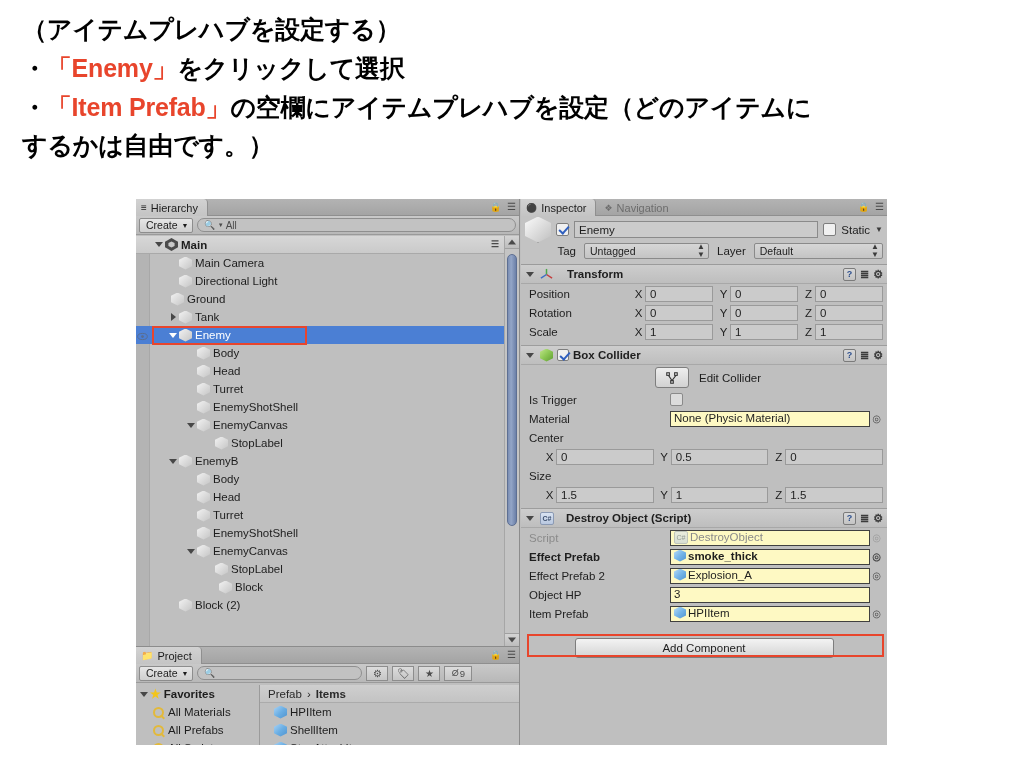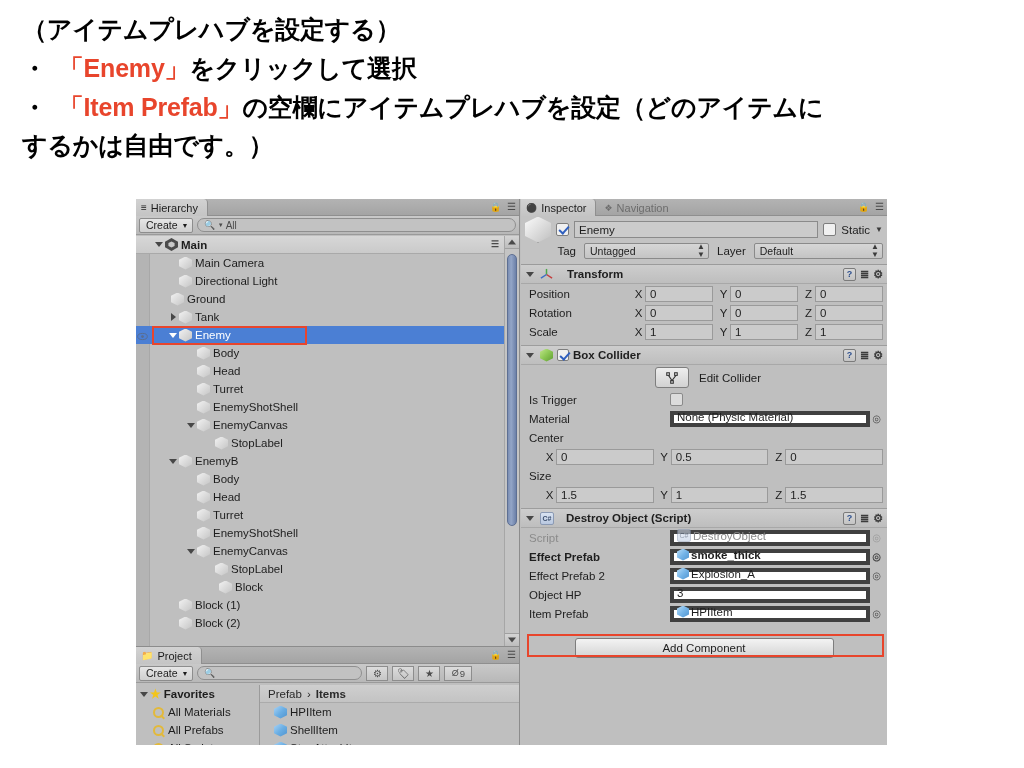--- a/index.html
+++ b/index.html
@@ -18,21 +18,21 @@
     width: 990px;
   }
   .slide-line {
     font-size: 25px;
     font-weight: bold;
     color: #000000;
     line-height: 1.55;
     letter-spacing: -0.2px;
     white-space: nowrap;
   }
-  .hl { color: #e8452c; margin-left: 12px; }
+  .hl { color: #e8452c; }
 
   
   #unity {
     position: absolute;
     left: 136px; top: 199px;
     width: 751px; height: 546px;
     background: #bfbfbf;
     font-size: 11px;
     color: #1e1e1e;
     overflow: hidden;
@@ -426,24 +426,24 @@
     background: #cbcbcb;
     border: 1px solid #9a9a9a;
     font-size: 11.5px;
     display: flex; align-items: center;
     padding: 0 4px;
     flex: 1;
     margin-right: 4px;
   }
   .objfield {
     height: 16px;
-    background: #ffffff;
-    border: 4px solid #404040;
+    background: #fef9c3;
+    border: 1px solid #404040;
     font-size: 11.5px;
-    display: flex; align-items: flex-end;
+    display: flex; align-items: flex-start;
     padding: 0 3px;
     gap: 2px;
     flex: 1;
   }
   .objfield.disabled { color: #8b8b8b; }
   .radio-target {
     width: 13px; flex: none;
     display: flex; align-items: center; justify-content: center;
     font-size: 10px; color: #4a4a4a;
   }
@@ -626,25 +626,20 @@
           </div>
           <div class="hrow" style="padding-left: 68px;">
             <span class="foldout"></span>
             <span class="cube"></span>
             <span>StopLabel</span>
           </div>
           <div class="hrow" style="padding-left: 40px; margin-left: 32px;">
             <span class="foldout"></span>
             <span class="cube"></span>
             <span>Block</span>
-          </div>
-          <div class="hrow" style="padding-left: 32px;">
-            <span class="foldout"></span>
-            <span class="cube"></span>
-            <span>Block (1)</span>
           </div>
           <div class="hrow" style="padding-left: 32px;">
             <span class="foldout"></span>
             <span class="cube"></span>
             <span>Block (2)</span>
           </div>
         </div>
 
       <svg class="eye-icon" viewBox="0 0 16 12" style="top:96px;">
         <ellipse cx="8" cy="6" rx="7" ry="4.5" fill="none" stroke="#5a6d8f" stroke-width="1.4"></ellipse>

